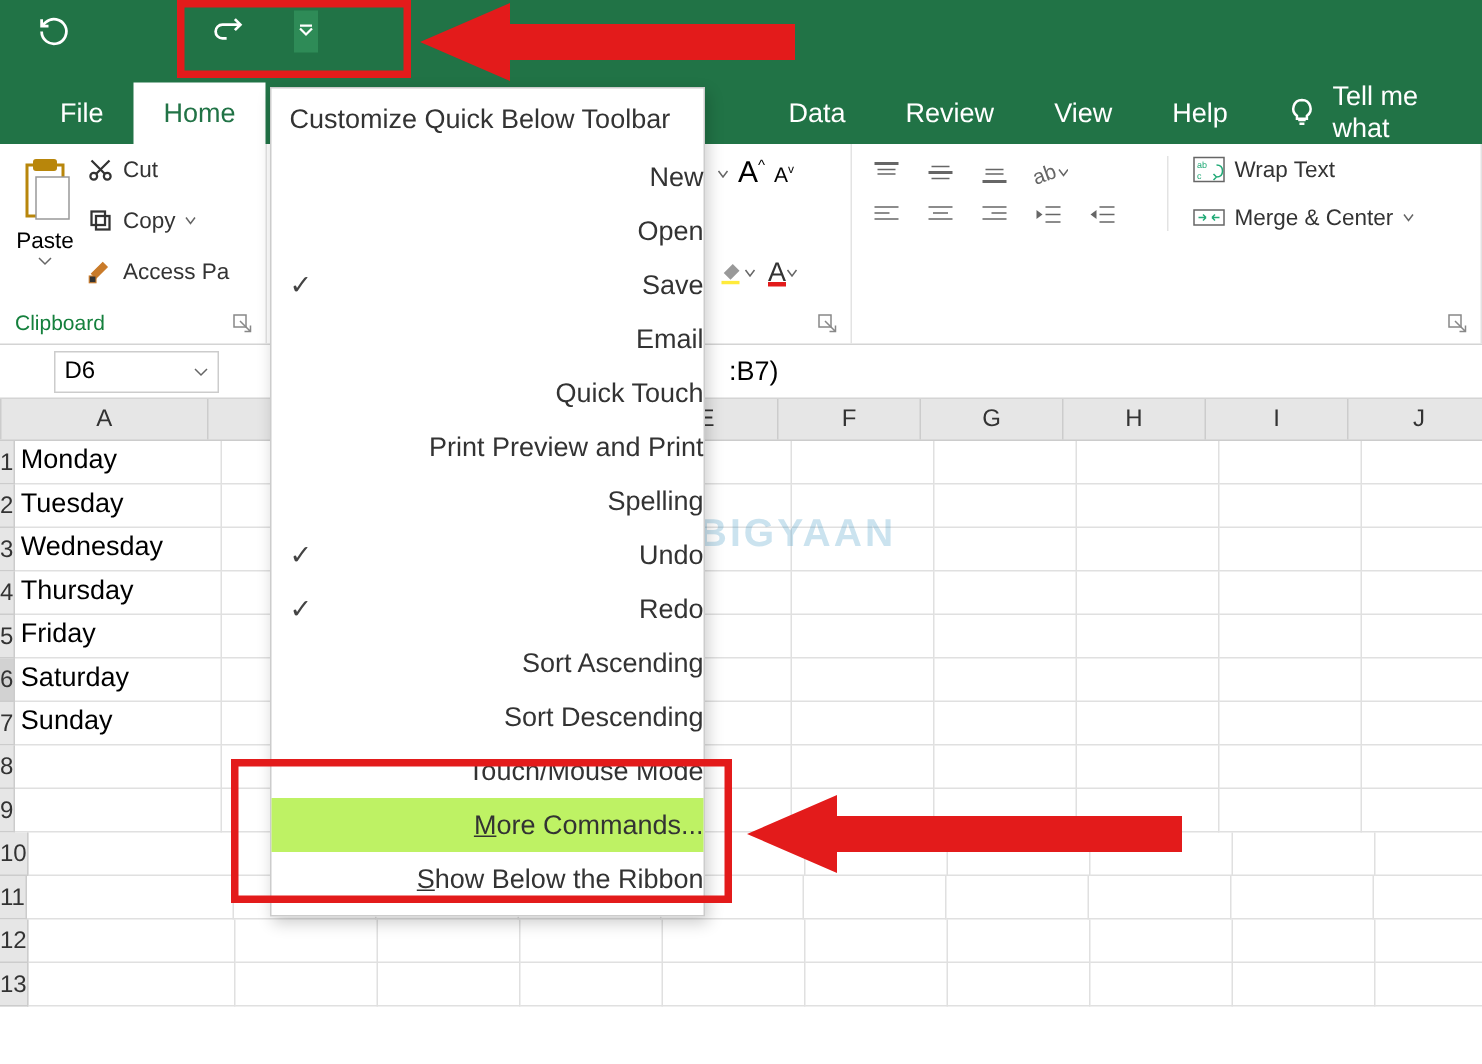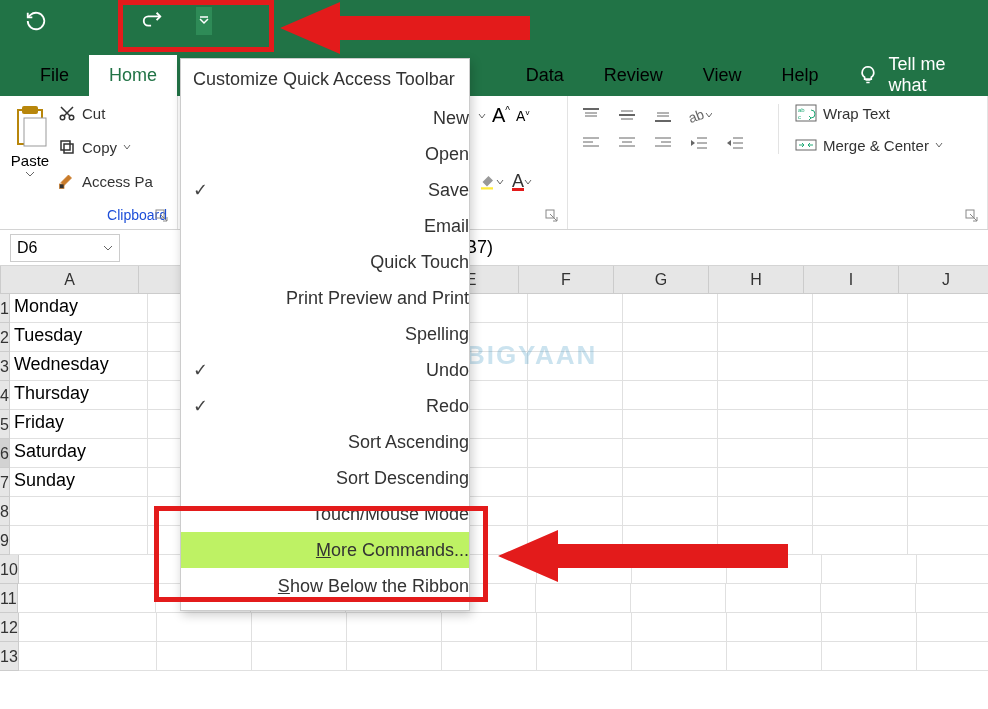--- a/index.html
+++ b/index.html
@@ -8,39 +8,39 @@
   
   .titlebar { background: #217346; height: 96px; color: #fff; position: relative; }
   .qat { display: flex; align-items: center; height: 42px; padding-left: 24px; gap: 32px; }
   .qat-icon { width: 24px; height: 24px; display: flex; align-items: center; justify-content: center; }
   .qat-dropdown { width: 16px; height: 28px; background: #2e8b57; display: flex; align-items: center; justify-content: center; }
 
   
   .tabs { display: flex; align-items: flex-end; height: 54px; padding-left: 20px; gap: 0; font-size: 18px; }
   .tab { padding: 10px 20px; cursor: pointer; }
   .tab.active { background: #fff; color: #217346; }
-  .tab.inactive { color: #000000; }
+  .tab.inactive { color: #ffffff; }
   .tellme { display: flex; align-items: center; gap: 10px; margin-left: 20px; }
 
   
   .ribbon { height: 134px; border-bottom: 1px solid #d4d4d4; display: flex; position: relative; }
   .ribbon-group { border-right: 1px solid #e3e3e3; display: flex; flex-direction: column; justify-content: space-between; padding: 8px 10px 4px; }
-  .group-label { text-align: right; font-size: 14px; color: #1d4ed8; padding: 2px 0; }
+  .group-label { text-align: left; font-size: 14px; color: #15803d; padding: 2px 0; }
   .clip-left { display: flex; flex-direction: column; align-items: center; gap: 2px; }
   .paste-icon { width: 40px; height: 46px; }
   .clip-right { display: flex; flex-direction: column; gap: 16px; }
   .ribbon-btn { display: flex; align-items: center; gap: 6px; font-size: 15px; color: #333; }
   .ribbon-icon { width: 18px; height: 18px; display:inline-flex; align-items:center; justify-content:center; }
   .align-grid { display:flex; flex-direction:column; gap:6px; }
   .align-row { display:flex; gap:10px; }
   .align-btn { width:26px; height:22px; display:flex; align-items:center; justify-content:center; }
   .dialog-launcher { position:absolute; bottom:6px; right:8px; width:14px; height:14px; }
 
   
-  .formula-bar { height: 36px; border-bottom:1px solid #d4d4d4; display:flex; align-items:center; }
+  .formula-bar { height: 36px; border-bottom:1px solid #d4d4d4; display:flex; align-items:center;padding-left:26px; }
   .namebox { width:110px; border:1px solid #ccc; margin:4px 10px; height:28px; display:flex; align-items:center; justify-content:space-between; padding:0 6px; font-size:16px; }
   .formula-content { font-size:18px; padding-left:330px; }
 
   
   .grid { position: relative; }
   .col-headers { display:flex; background:#e6e6e6; border-bottom:1px solid #ccc; height:28px; }
   .corner { width:38px; border-right:1px solid #ccc; background:#e6e6e6; }
   .col-h { flex:0 0 95px; border-right:1px solid #ccc; text-align:center; font-size:16px; color:#333; line-height:28px; }
   .col-h.first { flex:0 0 138px; }
   .rows { }
@@ -492,21 +492,21 @@
         <div class="cell"></div>
         <div class="cell"></div>
         <div class="cell"></div>
         <div class="cell"></div>
         <div class="cell"></div>
       </div>
     </div>
 </div>
 
 <div class="dropdown">
-  <div class="dropdown-title">Customize Quick Access Toolbar</div>
+  <div class="dropdown-title">Customize Quick Below Toolbar</div>
   <div id="menu-items">
       <div class="menu-item">
         <span>New</span>
       </div>
       <div class="menu-item">
         <span>Open</span>
       </div>
       <div class="menu-item">
         <span class="check">✓</span>
         <span>Save</span>

